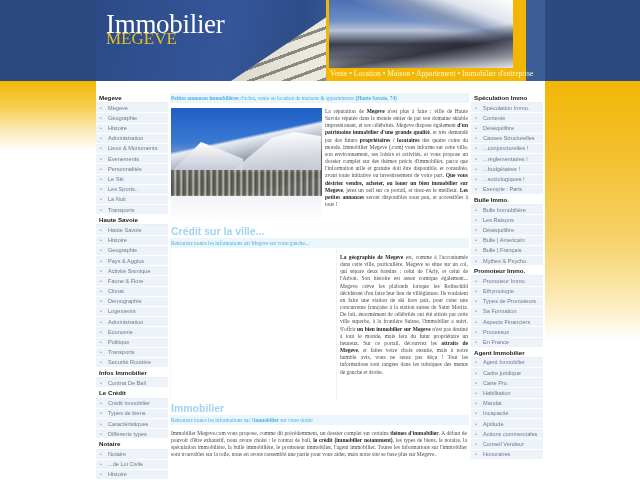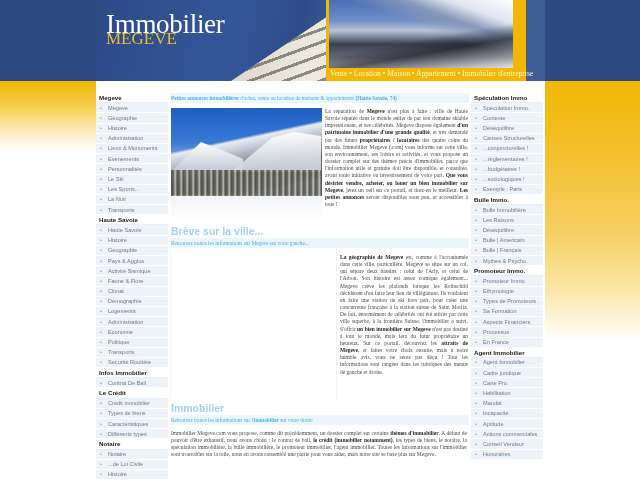--- a/index.html
+++ b/index.html
@@ -312,21 +312,21 @@
 
     <div class="intro">
       <div class="snow-photo">
         <div class="snow-peak2"></div>
         <div class="snow-peak"></div>
         <div class="village"></div>
       </div>
       <p class="para" id="intro-para"><span>La réputation de </span><b>Megeve</b><span> n'est plus à faire : ville de Haute Savoie réputée dans le monde entier de par son domaine skiable impressionant, et ses célébrités. Megeve dispose également </span><b>d'un patrimoine immobilier d'une grande qualité</b><span>, et très demandé par des futurs </span><b>propriétaires / locataires</b><span> des quatre coins du monde. Immobilier Megeve (.com) vous informe sur cette ville, son environnement, ses loisirs et activités, et vous propose un dossier complet sur des thèmes précis d'immobilier, parce que l'information utile et gratuite doit être disponible, et consultée, avant toute initiative ou investissement de votre part. </span><b>Que vous désiriez vendre, acheter, ou louer un bien immobilier sur Megeve</b><span>, jetez un oeil sur ce portail, et tirez-en le meilleur. </span><b>Les petites annonces</b><span> seront disponibles sous peu, et accessibles à tous !</span></p>
     </div>
 
-    <h2 class="h2">Brève sur la ville...</h2>
+    <h2 class="h2">Crédit sur la ville...</h2>
     <div class="subbar">Retrouvez toutes les informations sur Megeve sur votre gauche...</div>
     <div class="breve">
       <div class="breve-blank"></div>
       <p class="para" id="breve-para"><b>La géographie de Megeve</b><span> est, comme à l'accoutumée dans cette ville, particulière. Megeve se situe sur un col, qui sépare deux bassins : celui de l'Arly, et celui de l'Arbon. Son histoire est assez comique également... Megeve crève les plafonds lorsque les Rothschild décidèrent d'en faire leur lieu de villégiature. Ils voulaient en faire une station de ski hors pair, pour créer une concurrente française à la station suisse de Saint Moritz. De fait, énormément de célébrités ont été attirés par cette ville superbe, à la frontière Suisse, l'immobilier a suivi. S'offrir </span><b>un bien immobilier sur Megeve</b><span> n'est pas destiné à tout le monde, mais fera du futur propriétaire un heureux. Sur ce portail, découvrez les </span><b>attraits de Megeve</b><span>, et faites votre choix ensuite, mais à notre humble avis, vous ne serez pas déçu ! Tout les informations sont rangées dans les rubriques des menus de gauche et droite.</span></p>
     </div>
 
     <div class="immo-section">
       <h2 class="h2">Immobilier</h2>
       <div class="subbar">
         <span>Retrouvez toutes les informations sur l'</span><b>immobilier</b><span> sur votre droite</span>

